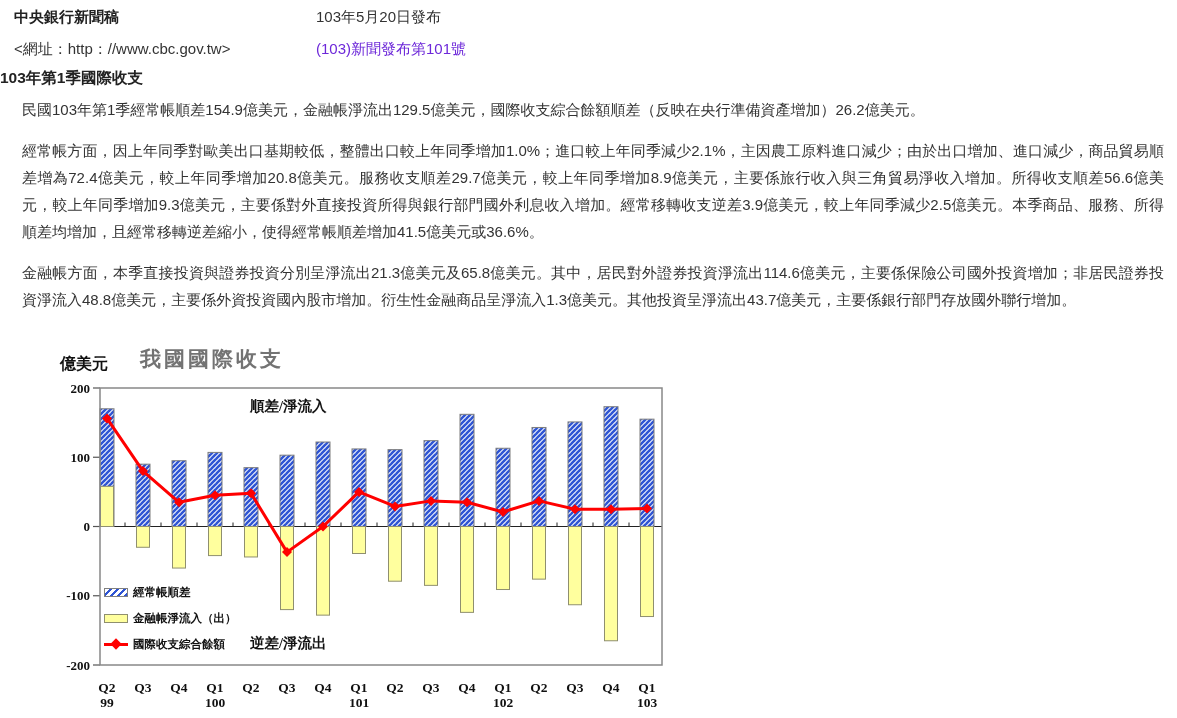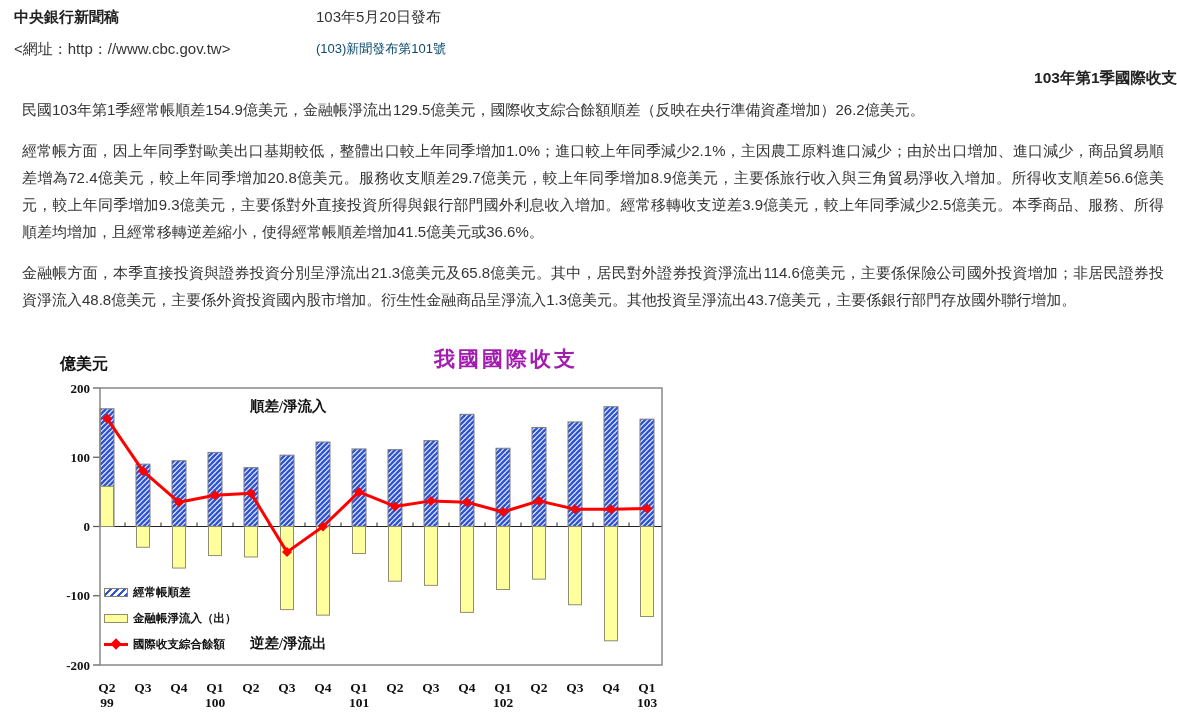--- a/index.html
+++ b/index.html
@@ -3,30 +3,30 @@
 <meta charset="utf-8">
 <style>
   html,body{margin:0;padding:0;background:#ffffff;}
   body{
     position:relative;width:1177px;height:718px;overflow:hidden;
     font-family:"Liberation Sans",sans-serif;color:#333;
   }
   .hdr-org{position:absolute;left:14px;top:8px;font-size:15px;font-weight:bold;color:#222;}
   .hdr-date{position:absolute;left:316px;top:8px;font-size:15px;color:#333;}
   .hdr-url{position:absolute;left:14px;top:40px;font-size:15px;color:#333;}
-  .hdr-relno{position:absolute;left:316px;top:40px;font-size:13px;color:#0c4a6e;}
-  .doc-title{position:absolute;left:0;top:68px;width:100%;margin:0;text-align:right;
+  .hdr-relno{position:absolute;left:316px;top:40px;font-size:15px;color:#6d28d9;}
+  .doc-title{position:absolute;left:0;top:68px;width:100%;margin:0;text-align:left;
     font-size:15.5px;font-weight:bold;color:#222;}
   .body-text{position:absolute;left:14px;top:96px;width:1150px;}
   .body-p{margin:0 0 14px 8px;font-size:15px;line-height:27px;text-align:justify;color:#333;}
   
   .chart{position:absolute;left:60px;top:345px;width:620px;height:373px;}
-  .chart-title{position:absolute;left:98px;top:0;width:420px;text-align:right;
+  .chart-title{position:absolute;left:80px;top:0;width:420px;text-align:left;
     font-family:"DejaVu Serif","Liberation Serif",serif;font-weight:bold;font-size:21px;
-    letter-spacing:3px;color:#a21caf;}
+    letter-spacing:3px;color:#737373;}
   .y-label{position:absolute;left:0px;top:9px;font-family:"Liberation Serif",serif;
     font-weight:bold;font-size:16px;color:#111;}
   .anno{position:absolute;left:190px;width:220px;
     font-family:"Liberation Serif",serif;font-weight:bold;font-size:14.5px;color:#111;}
   .anno.top{top:52px;}
   .anno.bottom{top:289px;}
   .legend{position:absolute;left:44px;top:239px;}
   .lg-row{display:flex;align-items:center;height:16px;margin-bottom:10px;}
   .sw{width:24px;height:9px;border:1px solid #808080;box-sizing:border-box;margin-right:5px;flex:none;}
   .sw.hatch{background:repeating-linear-gradient(-45deg,#2f55d4 0 2.5px,#ffffff 2.5px 5px);}

